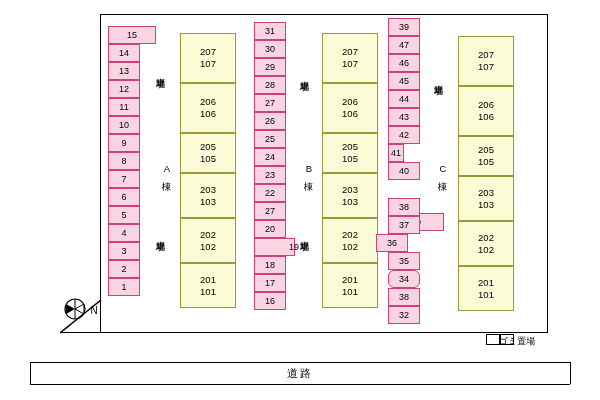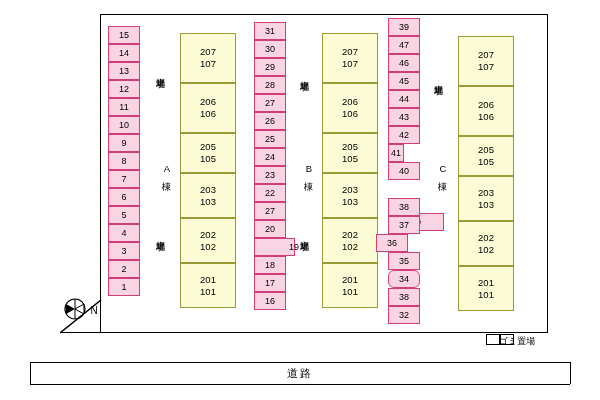--- a/index.html
+++ b/index.html
@@ -97,21 +97,21 @@
     </svg>
   </div>
   <div class="outline" style="left:100px;top:14px;width:0;height:288px;border:none;border-left:1.5px solid #000;"></div>
 
   <div class="outline" style="left:30px;top:384px;width:540px;height:0;border:none;border-top:1.5px solid #000;"></div>
   <div class="outline" style="left:30px;top:362px;width:0;height:22px;border:none;border-left:1.5px solid #000;"></div>
   <div class="outline" style="left:570px;top:362px;width:0;height:22px;border:none;border-left:1.5px solid #000;"></div>
   <div class="outline" style="left:30px;top:362px;width:540px;height:0;border:none;border-top:1.5px solid #000;"></div>
 
   <div></div>
-  <div class="stall" style="left:108px;top:26px;width:32px;height:18px;">15</div>
+  <div class="stall" style="left:108px;top:26px;width:48px;height:18px;">15</div>
   <div class="stall" style="left:108px;top:44px;width:32px;height:18px;">14</div>
   <div class="stall" style="left:108px;top:62px;width:32px;height:18px;">13</div>
   <div class="stall" style="left:108px;top:80px;width:32px;height:18px;">12</div>
   <div class="stall" style="left:108px;top:98px;width:32px;height:18px;">11</div>
   <div class="stall" style="left:108px;top:116px;width:32px;height:18px;">10</div>
   <div class="stall" style="left:108px;top:134px;width:32px;height:18px;">9</div>
   <div class="stall" style="left:108px;top:152px;width:32px;height:18px;">8</div>
   <div class="stall" style="left:108px;top:170px;width:32px;height:18px;">7</div>
   <div class="stall" style="left:108px;top:188px;width:32px;height:18px;">6</div>
   <div class="stall" style="left:108px;top:206px;width:32px;height:18px;">5</div>

